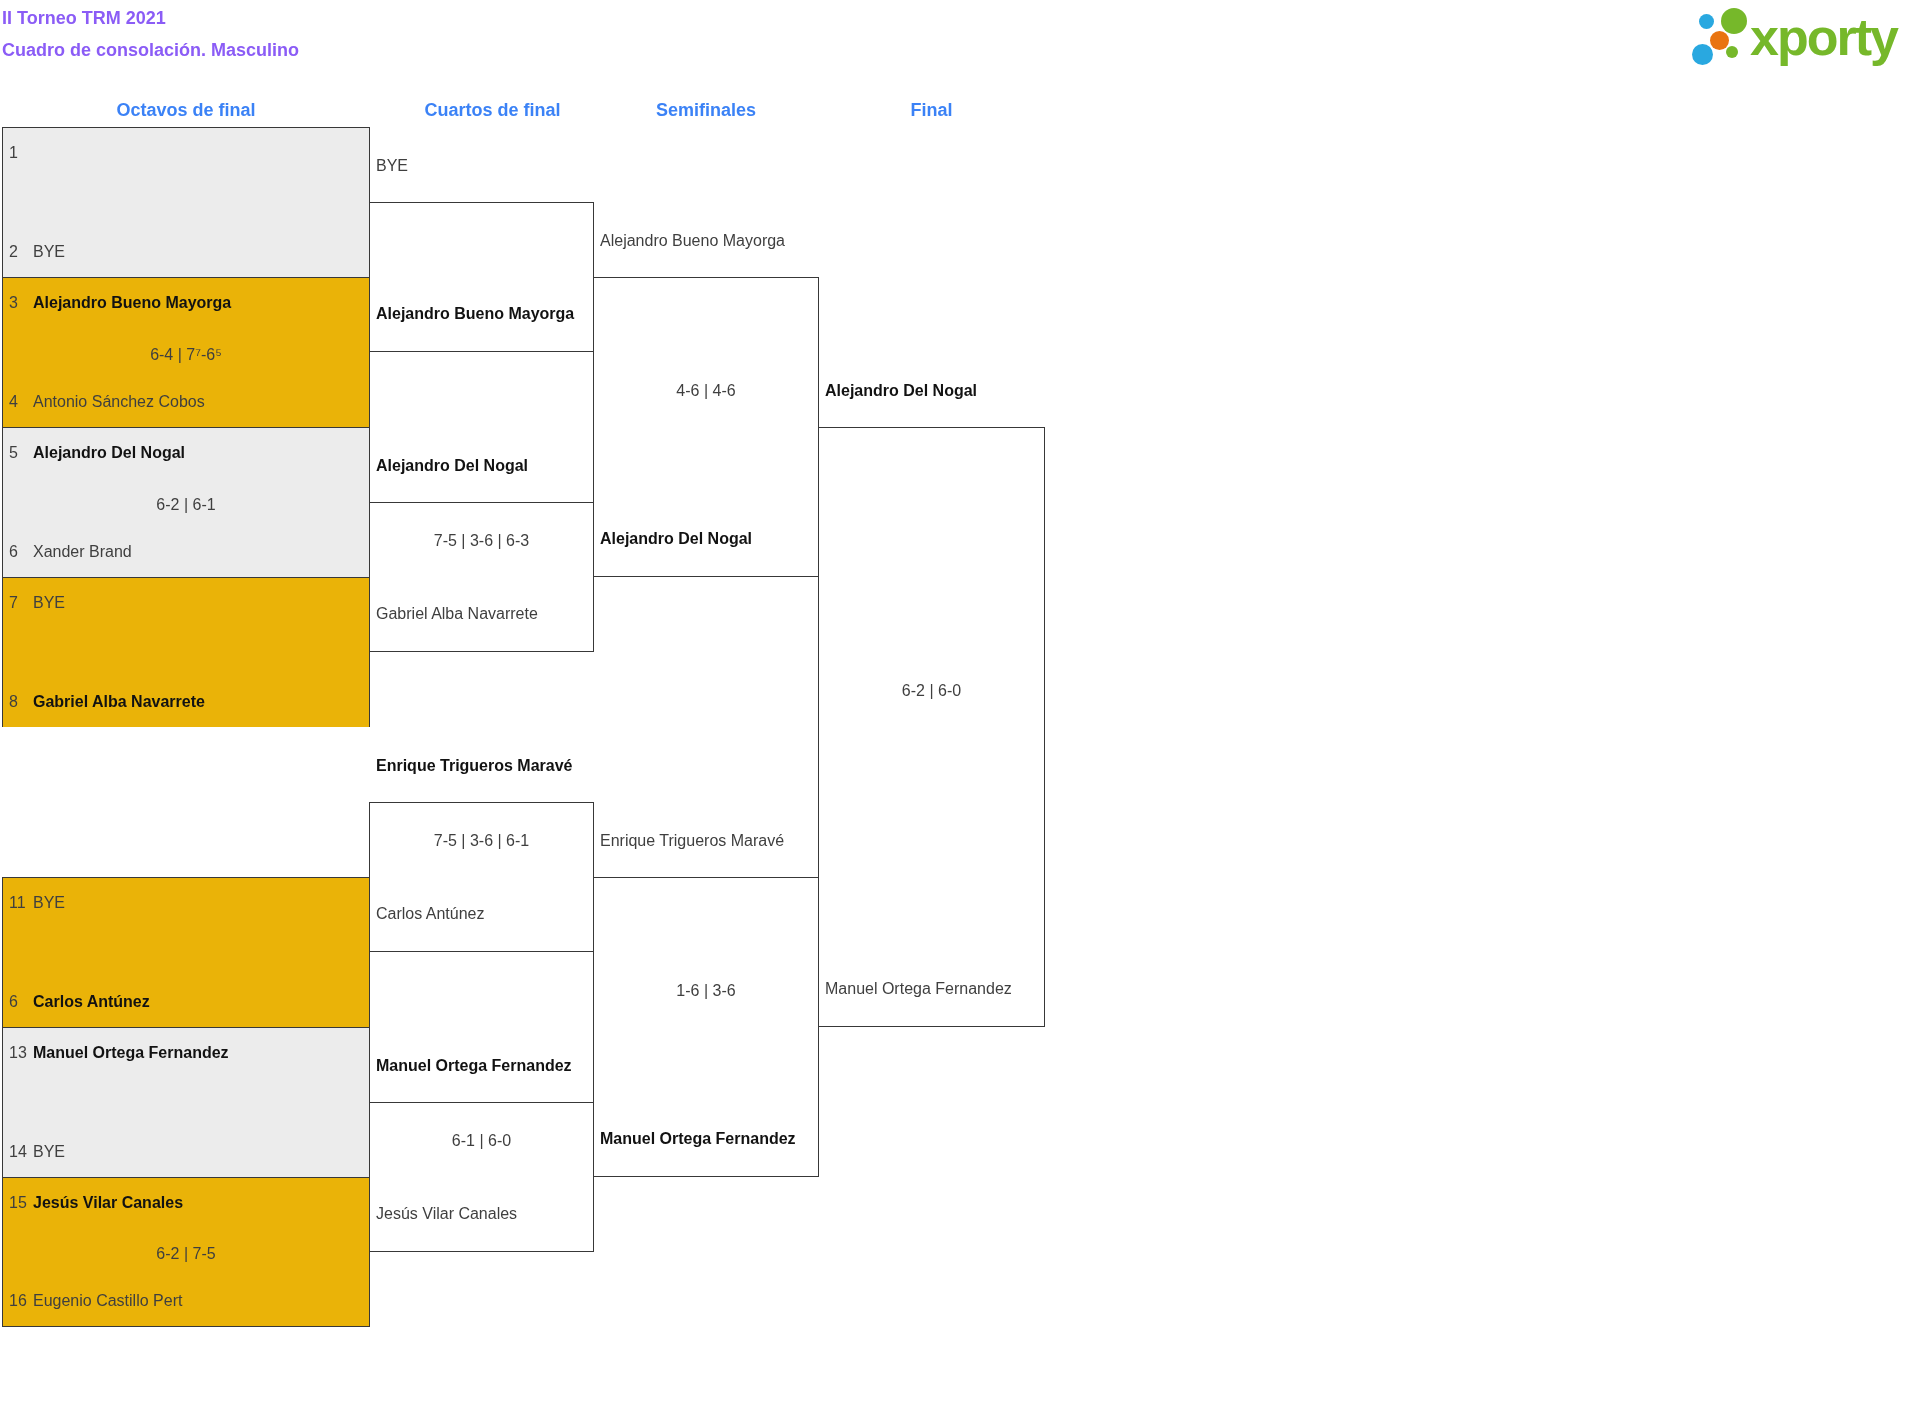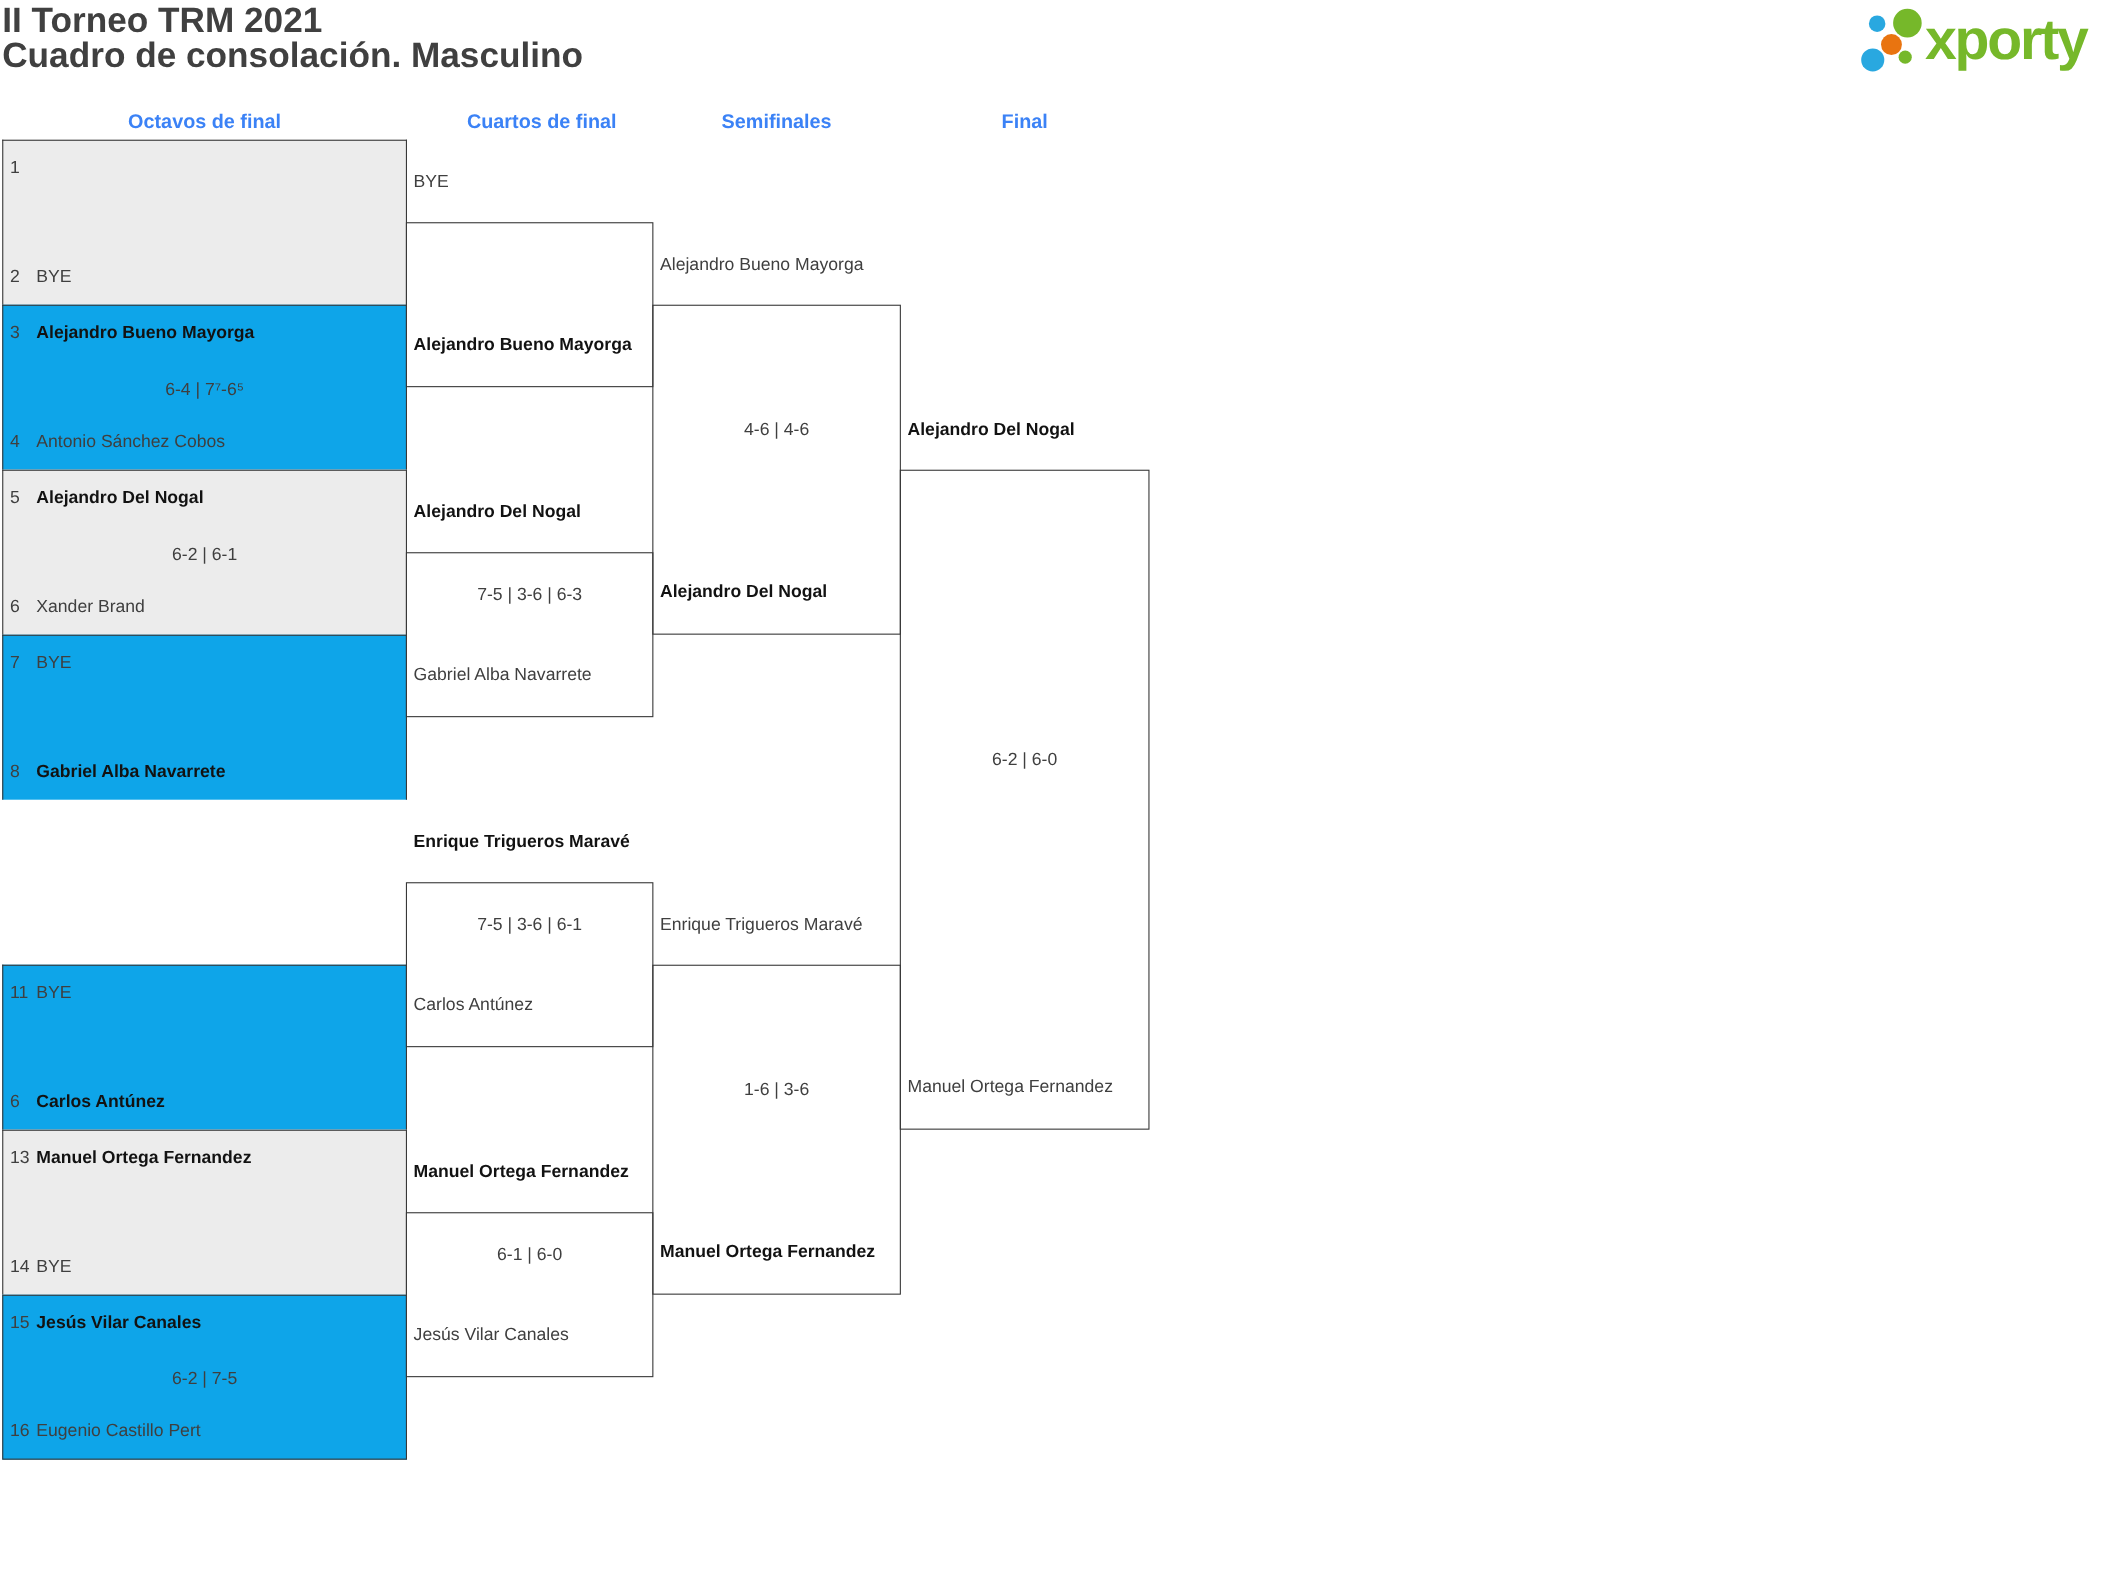--- a/index.html
+++ b/index.html
@@ -1,30 +1,30 @@
 <!DOCTYPE html>
 <html><head>
 <meta charset="utf-8">
 <style>
   html,body{margin:0;padding:0;background:#fff;}
   #page{
     position:relative;width:1920px;height:1426px;background:#fff;overflow:hidden;
     font-family:"Liberation Sans","DejaVu Sans",sans-serif;color:#222;
   }
   
-  .title{position:absolute;left:2px;top:2px;font-size:32px;line-height:32px;font-weight:700;color:#404040;white-space:nowrap;}
+  .title{position:absolute;left:2px;top:2px;font-size:18px;line-height:32px;font-weight:700;color:#8b5cf6;white-space:nowrap;}
   
   .logo{position:absolute;left:1686px;top:2px;width:232px;height:74px;cursor:pointer;}
   .dot{position:absolute;border-radius:50%;}
   .logo-text{position:absolute;left:64px;top:9px;font-size:52px;font-weight:700;letter-spacing:-2px;color:#76b82a;line-height:52px;}
   
   .round-h{position:absolute;top:99px;height:22px;font-size:18px;font-weight:700;color:#3b82f6;text-align:center;line-height:22px;}
   
   .o-box{position:absolute;left:2px;width:368px;height:150px;box-sizing:border-box;
-         border:solid #383838;border-width:1px 1px 0 1px;background:#0ea5e9;}
+         border:solid #383838;border-width:1px 1px 0 1px;background:#eab308;}
   .o-box.last{border-bottom-width:1px;}
   .o-box.shaded{background:#ececec;}
   .p-row{position:absolute;left:6px;right:4px;height:20px;line-height:20px;font-size:16px;white-space:nowrap;}
   .p-row.top{top:15px;}
   .p-row.bot{bottom:15px;}
   .seed{display:inline-block;width:24px;color:#3f3f3f;}
   .nm{color:#3f3f3f;}
   .nm.b{color:#121212;font-weight:700;}
   .sc{position:absolute;left:0;right:0;text-align:center;height:20px;line-height:20px;font-size:16px;color:#3f3f3f;white-space:nowrap;}
   .o-box .sc{top:calc(50% - 8px);}

